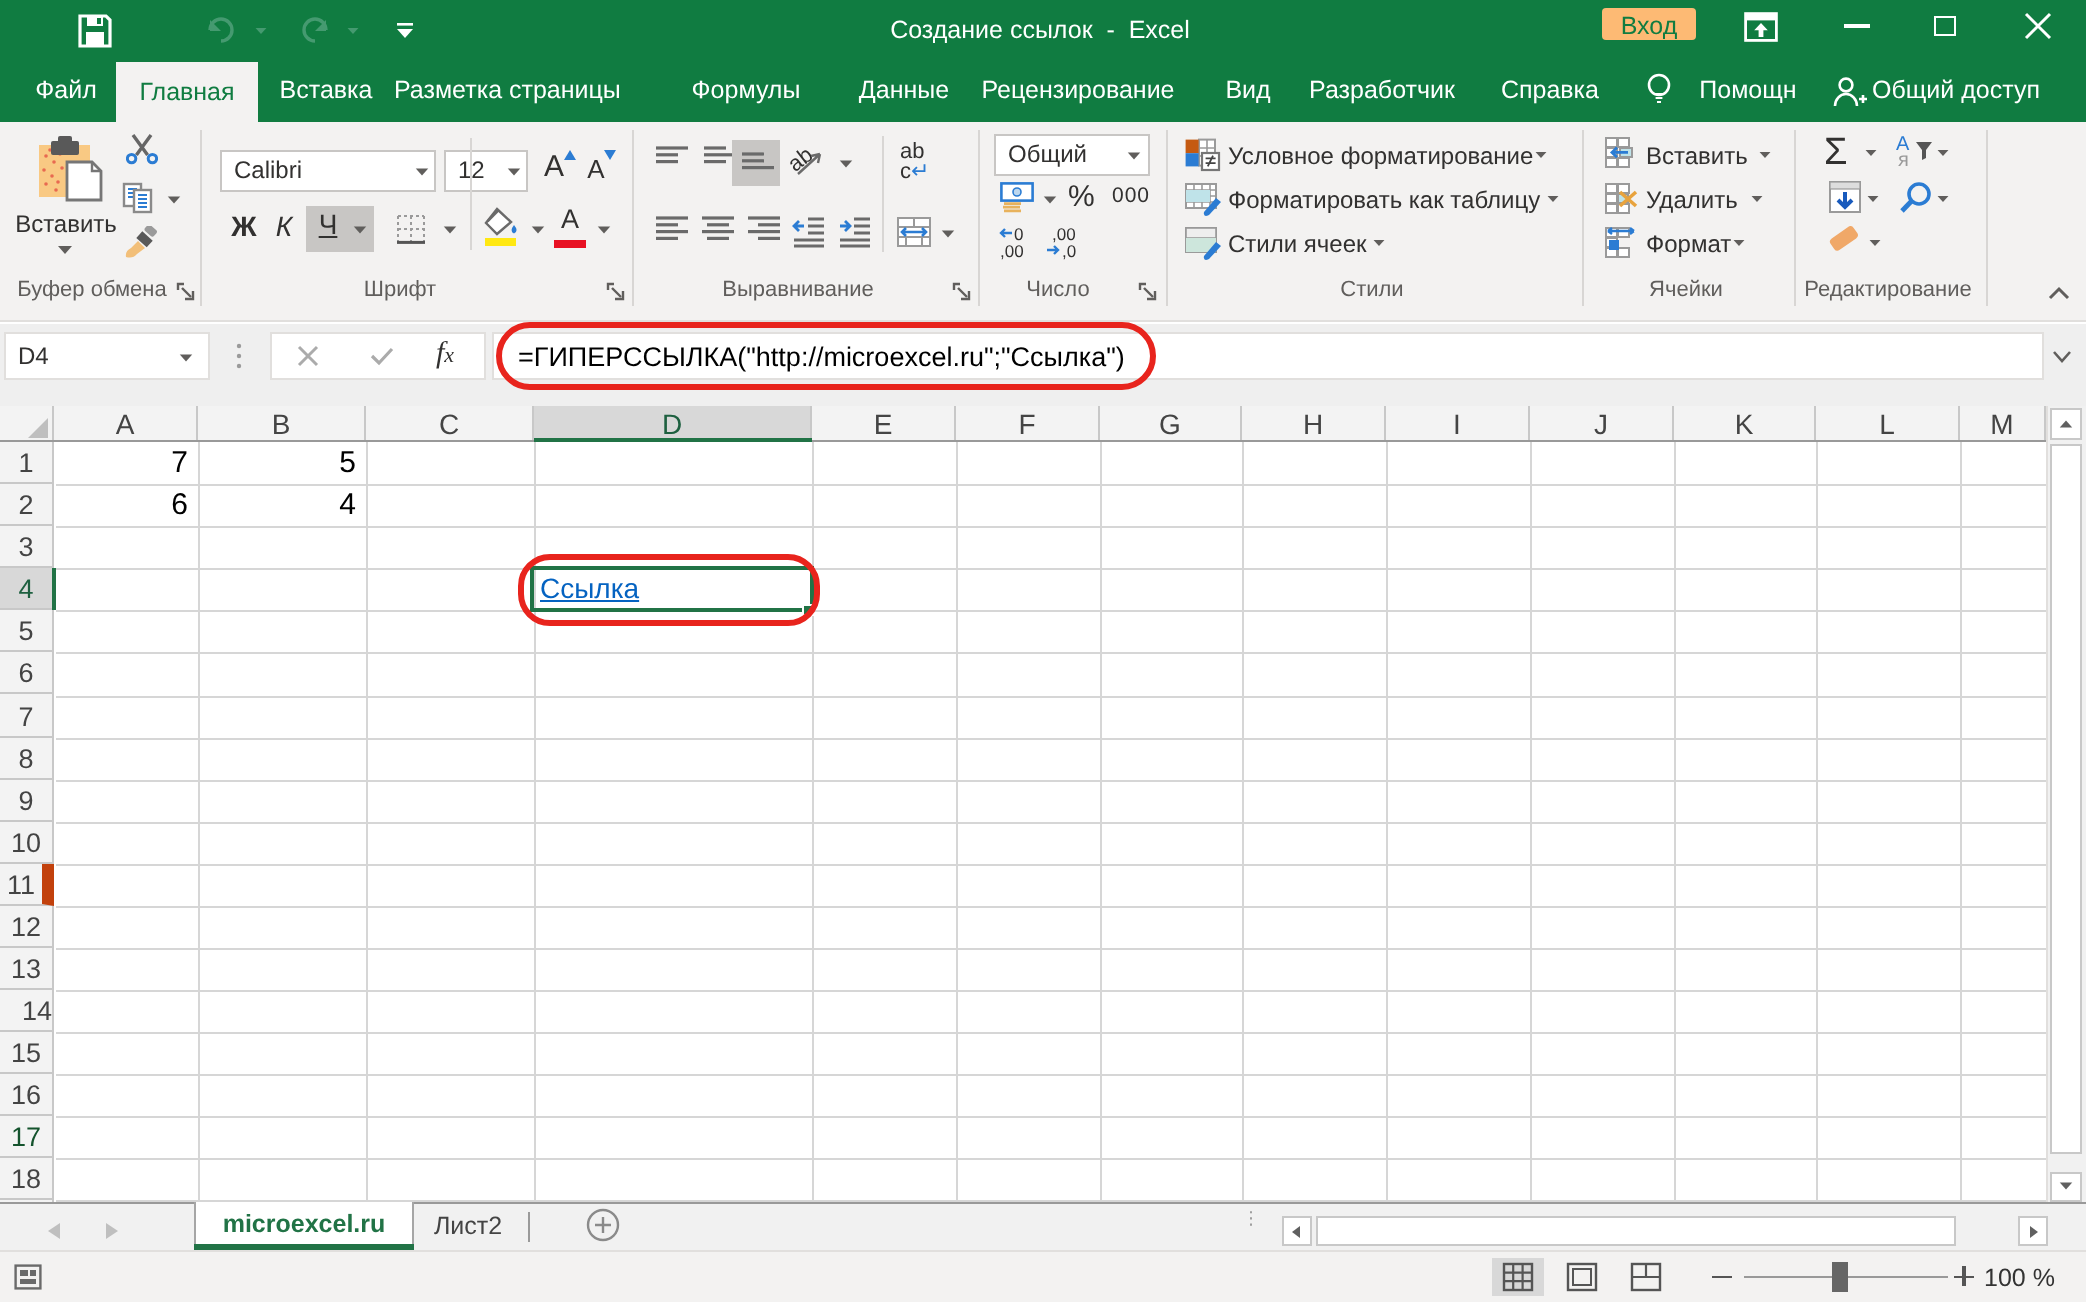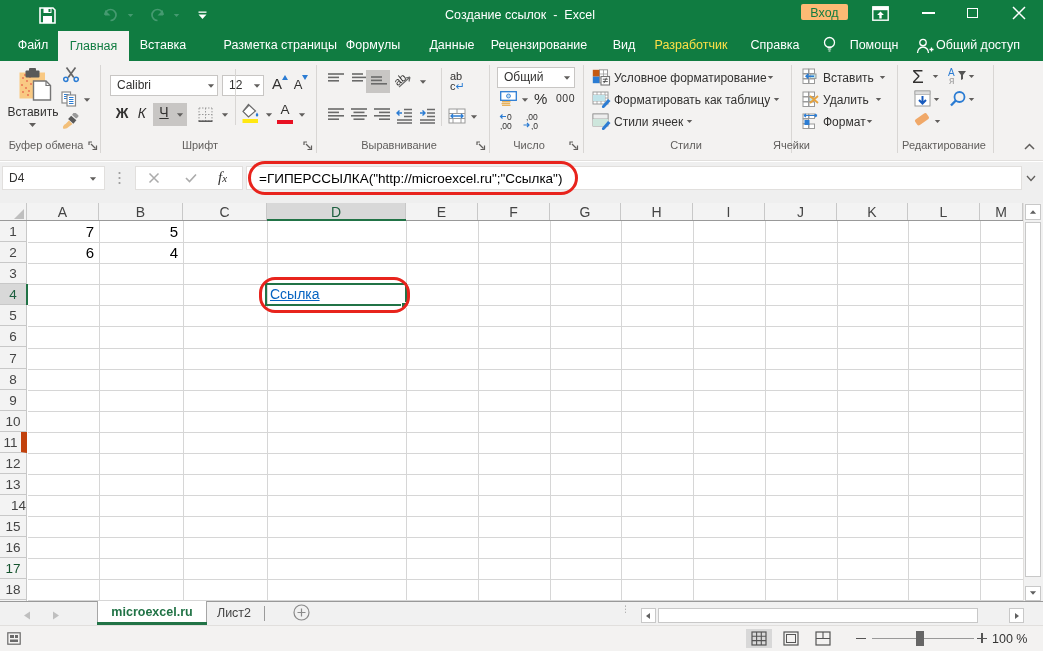--- a/index.html
+++ b/index.html
@@ -48,26 +48,26 @@
   <div class="abs" style="left:967px;top:8px;width:11px;height:10px;border:1.5px solid #fff"></div>
   <svg class="abs" style="left:1012px;top:6px" width="14" height="14" viewBox="0 0 14 14">
     <path d="M1 1 L13 13 M13 1 L1 13" stroke="#fff" stroke-width="1.5"></path>
   </svg>
 </div>
 <div class="abs" style="left:0;top:30px;width:1043px;height:31px;background:#107C41">
   <div class="abs" style="left:58px;top:1px;width:71px;height:30px;background:#F3F2F1"></div>
   <div class="abs" style="left:58px;top:1px;width:71px;height:30px;text-align:center;line-height:30px;color:#107C41;font-size:12.5px">Главная</div>
   <div class="abs" style="left:-37px;top:0;width:140px;height:31px;text-align:center;line-height:31px;color:#fff;font-size:12.5px">Файл</div>
   <div class="abs" style="left:93px;top:0;width:140px;height:31px;text-align:center;line-height:31px;color:#fff;font-size:12.5px">Вставка</div>
-  <div class="abs" style="left:197px;top:0;width:140px;height:31px;text-align:right;line-height:31px;color:#fff;font-size:12.5px">Разметка страницы</div>
+  <div class="abs" style="left:197px;top:0;width:140px;height:31px;text-align:left;line-height:31px;color:#fff;font-size:12.5px">Разметка страницы</div>
   <div class="abs" style="left:303px;top:0;width:140px;height:31px;text-align:center;line-height:31px;color:#fff;font-size:12.5px">Формулы</div>
   <div class="abs" style="left:382px;top:0;width:140px;height:31px;text-align:center;line-height:31px;color:#fff;font-size:12.5px">Данные</div>
   <div class="abs" style="left:469px;top:0;width:140px;height:31px;text-align:center;line-height:31px;color:#fff;font-size:12.5px">Рецензирование</div>
   <div class="abs" style="left:554px;top:0;width:140px;height:31px;text-align:center;line-height:31px;color:#fff;font-size:12.5px">Вид</div>
-  <div class="abs" style="left:621px;top:0;width:140px;height:31px;text-align:center;line-height:31px;color:#fde047;font-size:12.5px">Разработчик</div>
+  <div class="abs" style="left:621px;top:0;width:140px;height:31px;text-align:center;line-height:31px;color:#ffffff;font-size:12.5px">Разработчик</div>
   <div class="abs" style="left:705px;top:0;width:140px;height:31px;text-align:center;line-height:31px;color:#fff;font-size:12.5px">Справка</div>
   <div class="abs" style="left:804px;top:0;width:140px;height:31px;text-align:center;line-height:31px;color:#fff;font-size:12.5px">Помощн</div>
   <div class="abs" style="left:908px;top:0;width:140px;height:31px;text-align:center;line-height:31px;color:#fff;font-size:12.5px">Общий доступ</div>
   <svg class="abs" style="left:823px;top:6px" width="13" height="19" viewBox="0 0 13 19">
     <circle cx="6.5" cy="6.5" r="5" fill="none" stroke="#fff" stroke-width="1.3"></circle>
     <path d="M4.5 11 h4 M4.8 13 h3.4 M5.5 15 h2" stroke="#fff" stroke-width="1.1" fill="none"></path>
   </svg>
   <svg class="abs" style="left:916px;top:8px" width="18" height="16" viewBox="0 0 18 16">
     <circle cx="7" cy="4.5" r="3.2" fill="none" stroke="#fff" stroke-width="1.3"></circle>
     <path d="M1.5 15 a5.5 6 0 0 1 11 0" fill="none" stroke="#fff" stroke-width="1.3"></path>
@@ -80,21 +80,21 @@
   <div class="abs" style="left:489px;top:4px;width:1px;height:88px;background:#D8D6D4"></div>
   <div class="abs" style="left:583px;top:4px;width:1px;height:88px;background:#D8D6D4"></div>
   <div class="abs" style="left:791px;top:4px;width:1px;height:88px;background:#D8D6D4"></div>
   <div class="abs" style="left:897px;top:4px;width:1px;height:88px;background:#D8D6D4"></div>
   <div class="abs" style="left:993px;top:4px;width:1px;height:88px;background:#D8D6D4"></div>
   <div class="abs" style="left:-24px;top:78px;width:140px;height:14px;text-align:center;color:#605E5C;font-size:11px">Буфер обмена</div>
   <div class="abs" style="left:130px;top:78px;width:140px;height:14px;text-align:center;color:#605E5C;font-size:11px">Шрифт</div>
   <div class="abs" style="left:329px;top:78px;width:140px;height:14px;text-align:center;color:#605E5C;font-size:11px">Выравнивание</div>
   <div class="abs" style="left:459px;top:78px;width:140px;height:14px;text-align:center;color:#605E5C;font-size:11px">Число</div>
   <div class="abs" style="left:616px;top:78px;width:140px;height:14px;text-align:center;color:#605E5C;font-size:11px">Стили</div>
-  <div class="abs" style="left:773px;top:78px;width:140px;height:14px;color:#605E5C;font-size:11px">Ячейки</div>
+  <div class="abs" style="left:773px;top:78px;width:140px;height:14px;text-align:center;color:#605E5C;font-size:11px">Ячейки</div>
   <div class="abs" style="left:874px;top:78px;width:140px;height:14px;text-align:center;color:#605E5C;font-size:11px">Редактирование</div>
   <svg class="abs" style="left:88px;top:80px" width="10" height="10" viewBox="0 0 10 10">
     <path d="M1 4 V1 H4" stroke="#605E5C" stroke-width="1.2" fill="none"></path>
     <path d="M3 3 L7.5 7.5" stroke="#605E5C" stroke-width="1.2"></path>
     <path d="M8.5 4.5 V8.5 H4.5" stroke="#605E5C" stroke-width="1.2" fill="none"></path>
   </svg>
   <svg class="abs" style="left:303px;top:80px" width="10" height="10" viewBox="0 0 10 10">
     <path d="M1 4 V1 H4" stroke="#605E5C" stroke-width="1.2" fill="none"></path>
     <path d="M3 3 L7.5 7.5" stroke="#605E5C" stroke-width="1.2"></path>
     <path d="M8.5 4.5 V8.5 H4.5" stroke="#605E5C" stroke-width="1.2" fill="none"></path>

